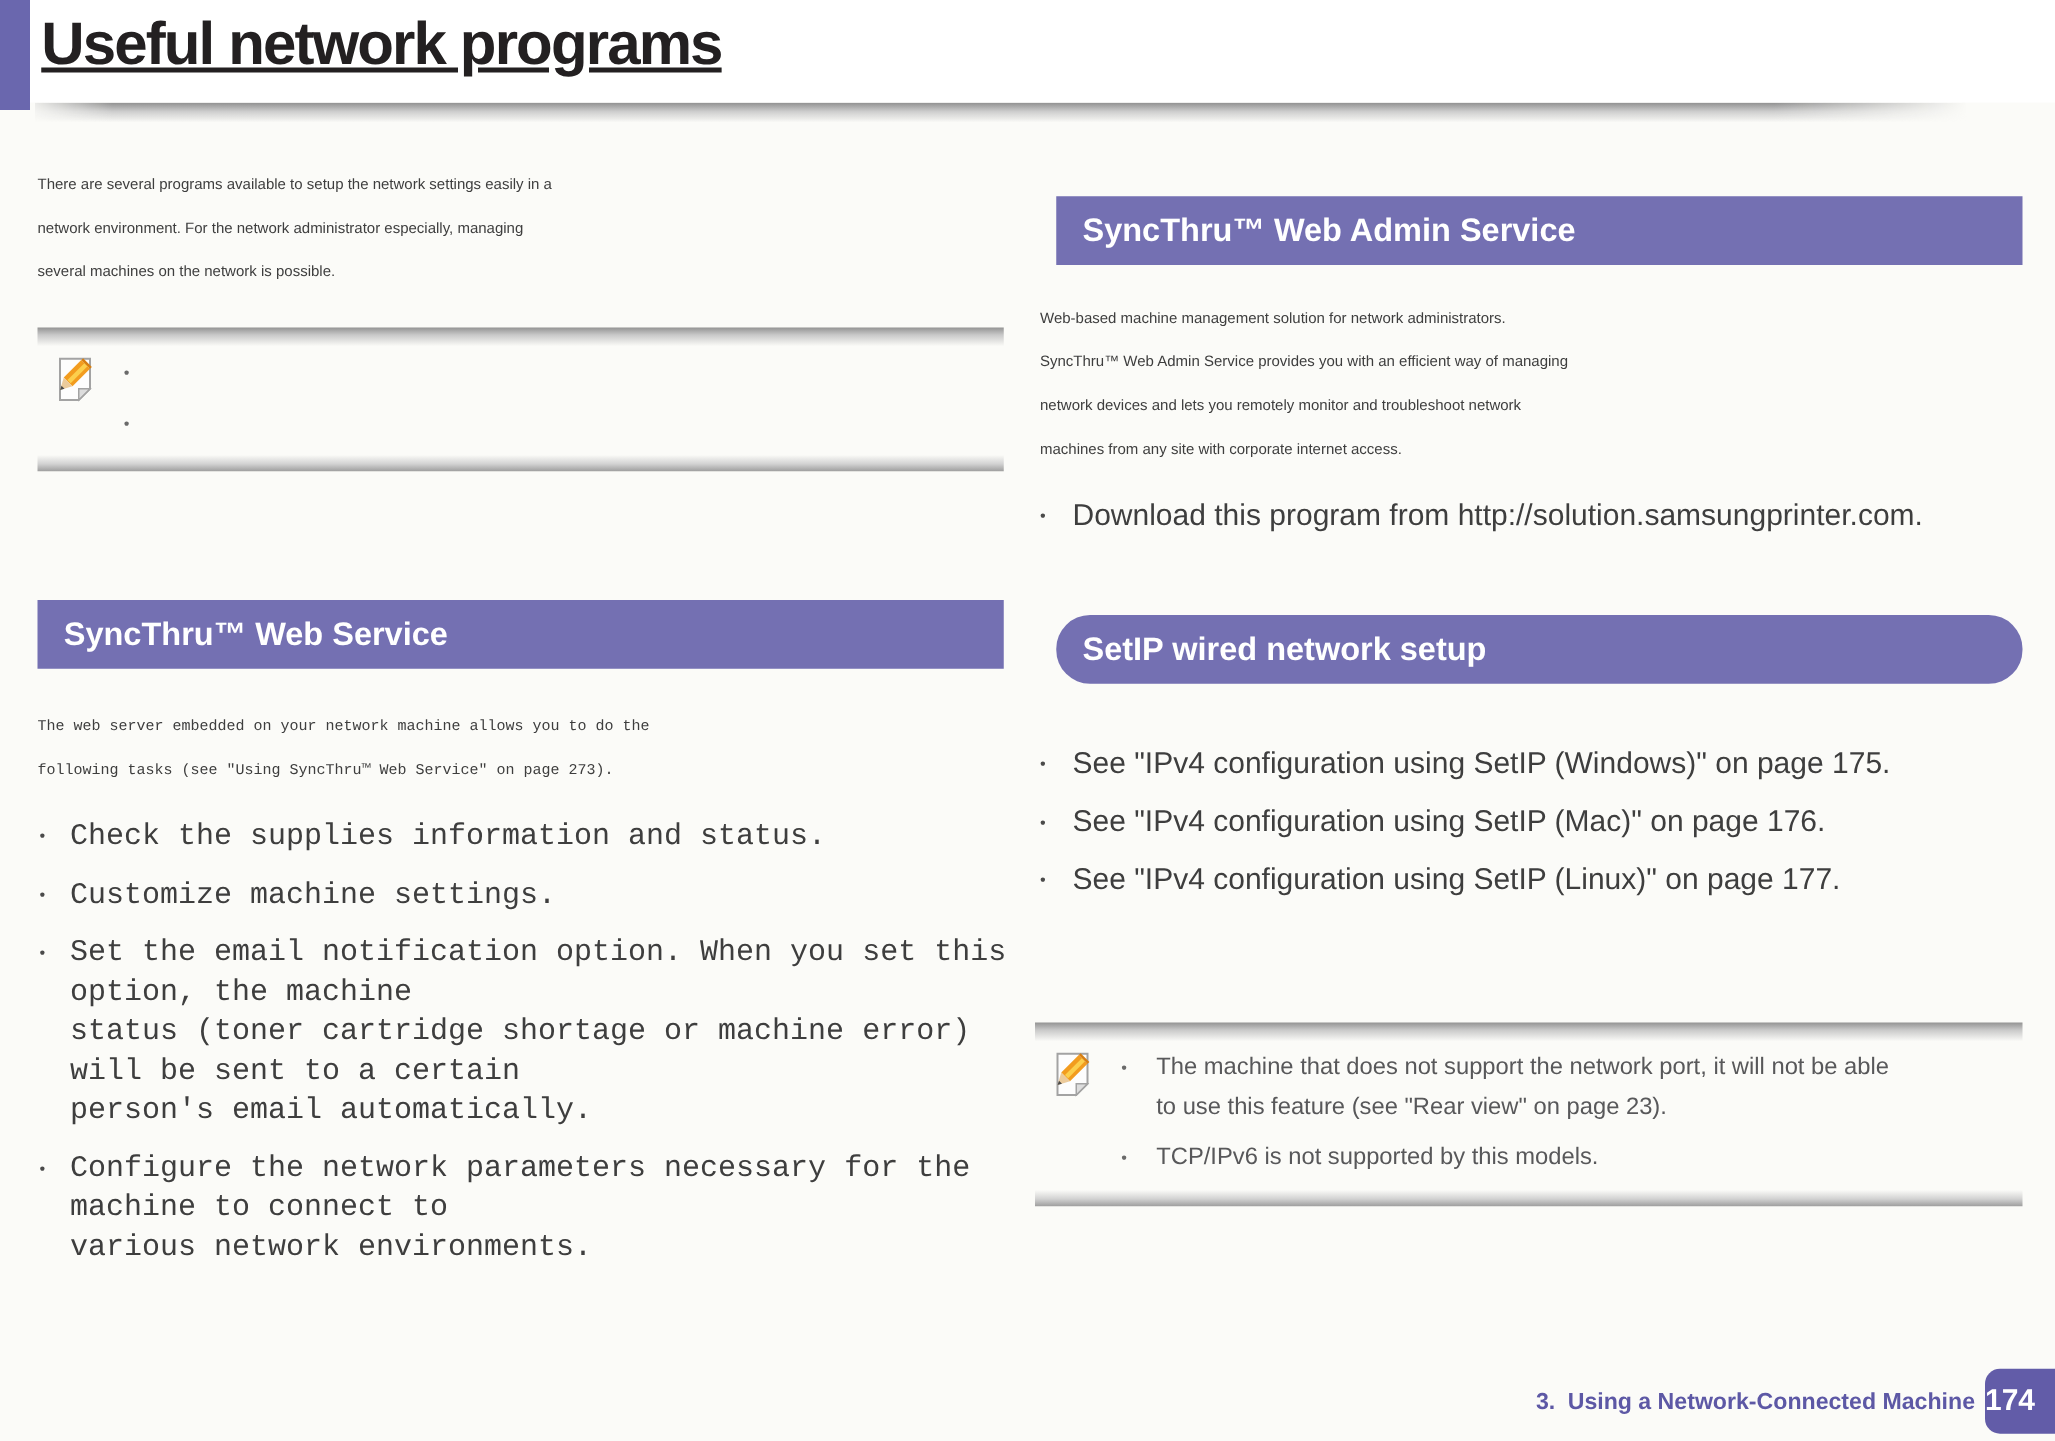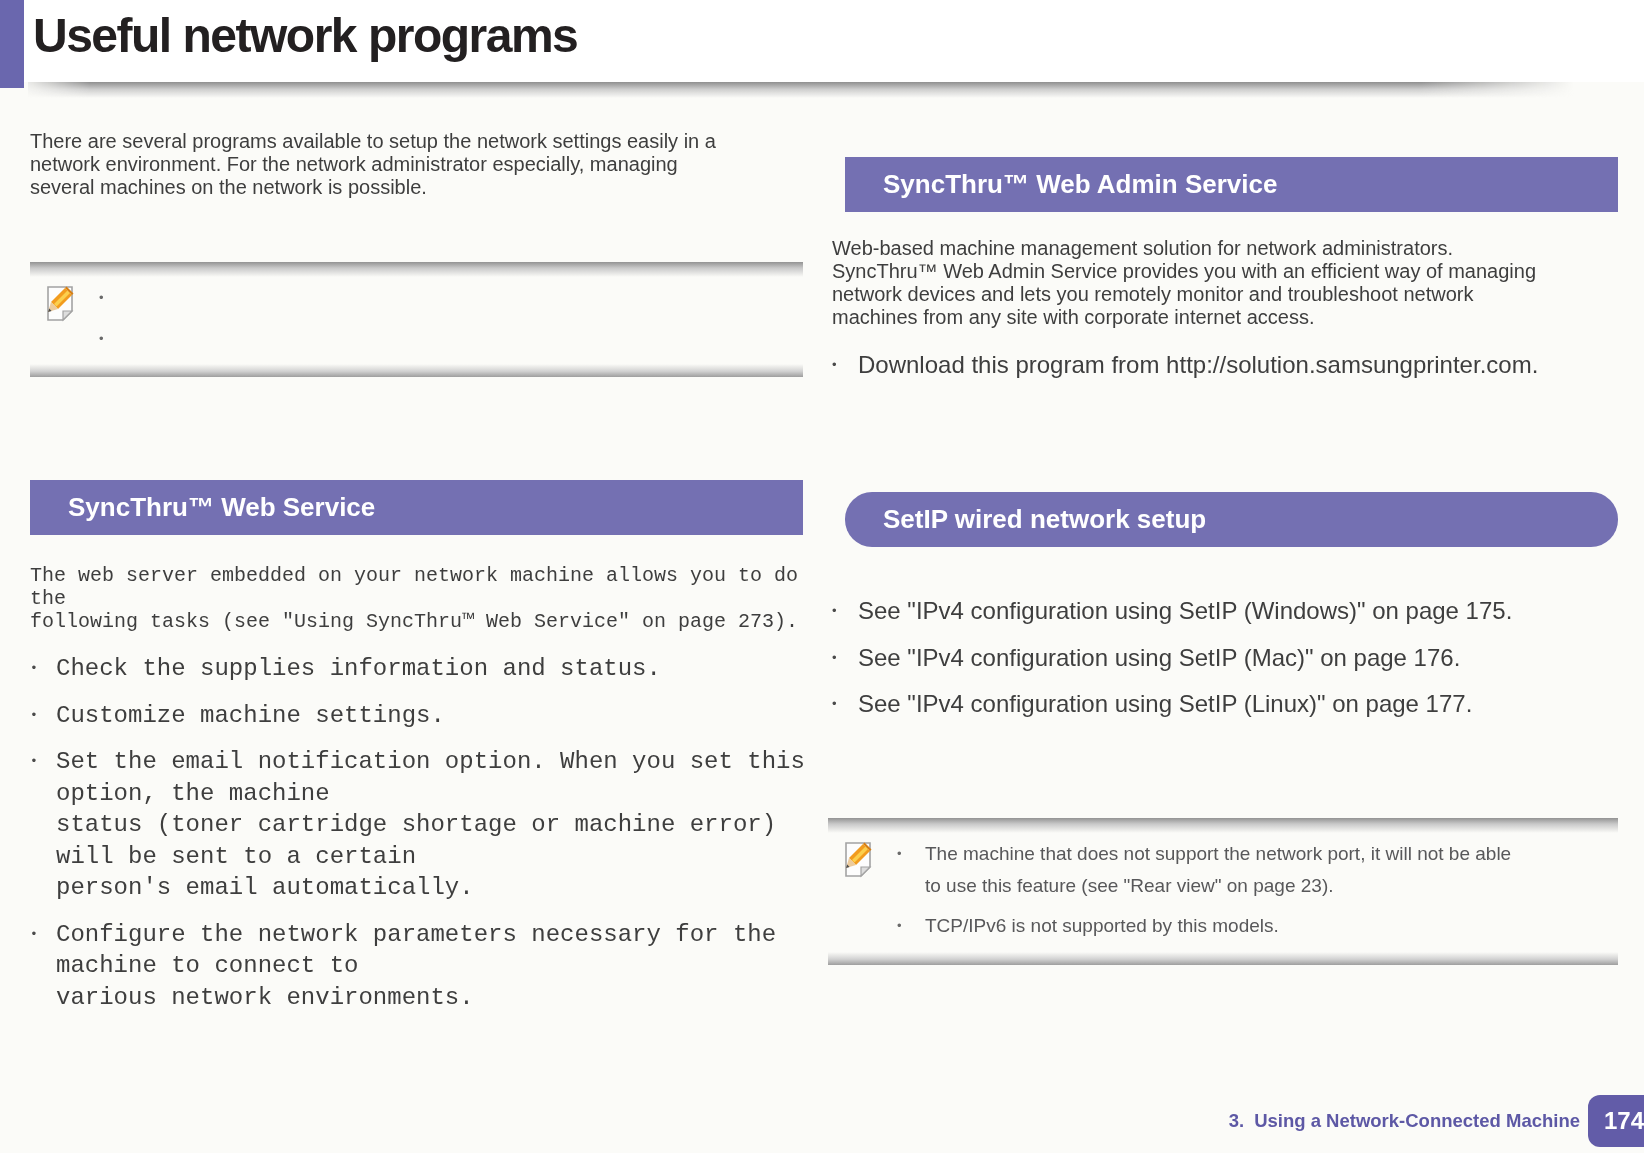--- a/index.html
+++ b/index.html
@@ -12,42 +12,42 @@
     overflow:hidden;
   }
   .abs { position:absolute; }
 
   
   .header-strip { left:0; top:0; width:1644px; height:82px; background:#ffffff; }
   .accent-bar { left:0; top:0; width:24px; height:88px; background:#6a67ae; z-index:2; }
   .page-title {
     left:33px; top:8px; z-index:2;
     font-size:48px; font-weight:bold; letter-spacing:-1.5px;
-    color:#232021; white-space:nowrap;
+    color:#232021; white-space:nowrap;text-decoration:underline;
   }
   .title-divider {
     left:28px; top:82px; width:1546px; height:16px;
     background:linear-gradient(to bottom,#8f8f8f 0%,#cdcdcd 45%,rgba(251,251,248,0) 100%);
     -webkit-mask-image:linear-gradient(to right,rgba(0,0,0,.15) 0%,#000 4%,#000 90%,rgba(0,0,0,0) 100%);
             mask-image:linear-gradient(to right,rgba(0,0,0,.15) 0%,#000 4%,#000 90%,rgba(0,0,0,0) 100%);
   }
 
   
-  .body-text { font-size:20px; line-height:23px; color:#3e3e3e; white-space:pre-line; }
+  .body-text { font-size:12px; line-height:35px; color:#3e3e3e; white-space:pre-line; }
   ul.bullets { list-style:none; margin-top:20px; }
   ul.bullets li { display:flex; margin-bottom:15px; }
   ul.bullets li:last-child { margin-bottom:0; }
   .dot { flex:none; width:26px; font-size:13px; line-height:31.5px; color:#4a4a4a; }
   .btxt { font-size:24px; line-height:31.5px; white-space:pre-line; }
 
   
   .sec-header {
     height:55px; background:#7470b2;
     color:#ffffff; font-size:26px; font-weight:bold;
-    line-height:55px; padding-left:38px; white-space:nowrap;
+    line-height:55px; padding-left:21px; white-space:nowrap;
   }
   #hdr-web-service { left:30px;  top:480px; width:773px; }
   #hdr-web-admin   { left:845px; top:157px; width:773px; }
   #hdr-setip       { left:845px; top:492px; width:773px;border-radius:27px; }
 
   
   #intro-text      { left:30px;  top:130px; width:780px; }
   #body-web-service{ left:30px;  top:564px; width:780px;font-family:Liberation Mono, monospace; }
   #body-web-admin  { left:832px; top:237px; width:786px; }
   #body-setip      { left:832px; top:575px; width:786px; }
@@ -78,21 +78,21 @@
     display:flex; align-items:center; justify-content:flex-end;
   }
   .footer-chapter {
     display:flex; align-items:baseline;
     color:#5d58a5; font-weight:bold; font-size:18.5px; white-space:nowrap;
   }
   .footer-chapter .num { margin-right:10px; }
   .page-badge {
     flex:none; width:56px; height:52px; margin-left:8px;
     background:#625ca8; border-radius:12px 0 0 12px;
-    display:flex; align-items:center; justify-content:flex-end;
+    display:flex; align-items:center; justify-content:flex-start;
     color:#ffffff; font-size:24px; font-weight:bold;
   }
 </style>
 </head>
 <body>
 
 <div class="abs header-strip"></div>
 <div class="abs accent-bar"></div>
 <h1 class="abs page-title">Useful network programs</h1>
 <div class="abs title-divider"></div>

